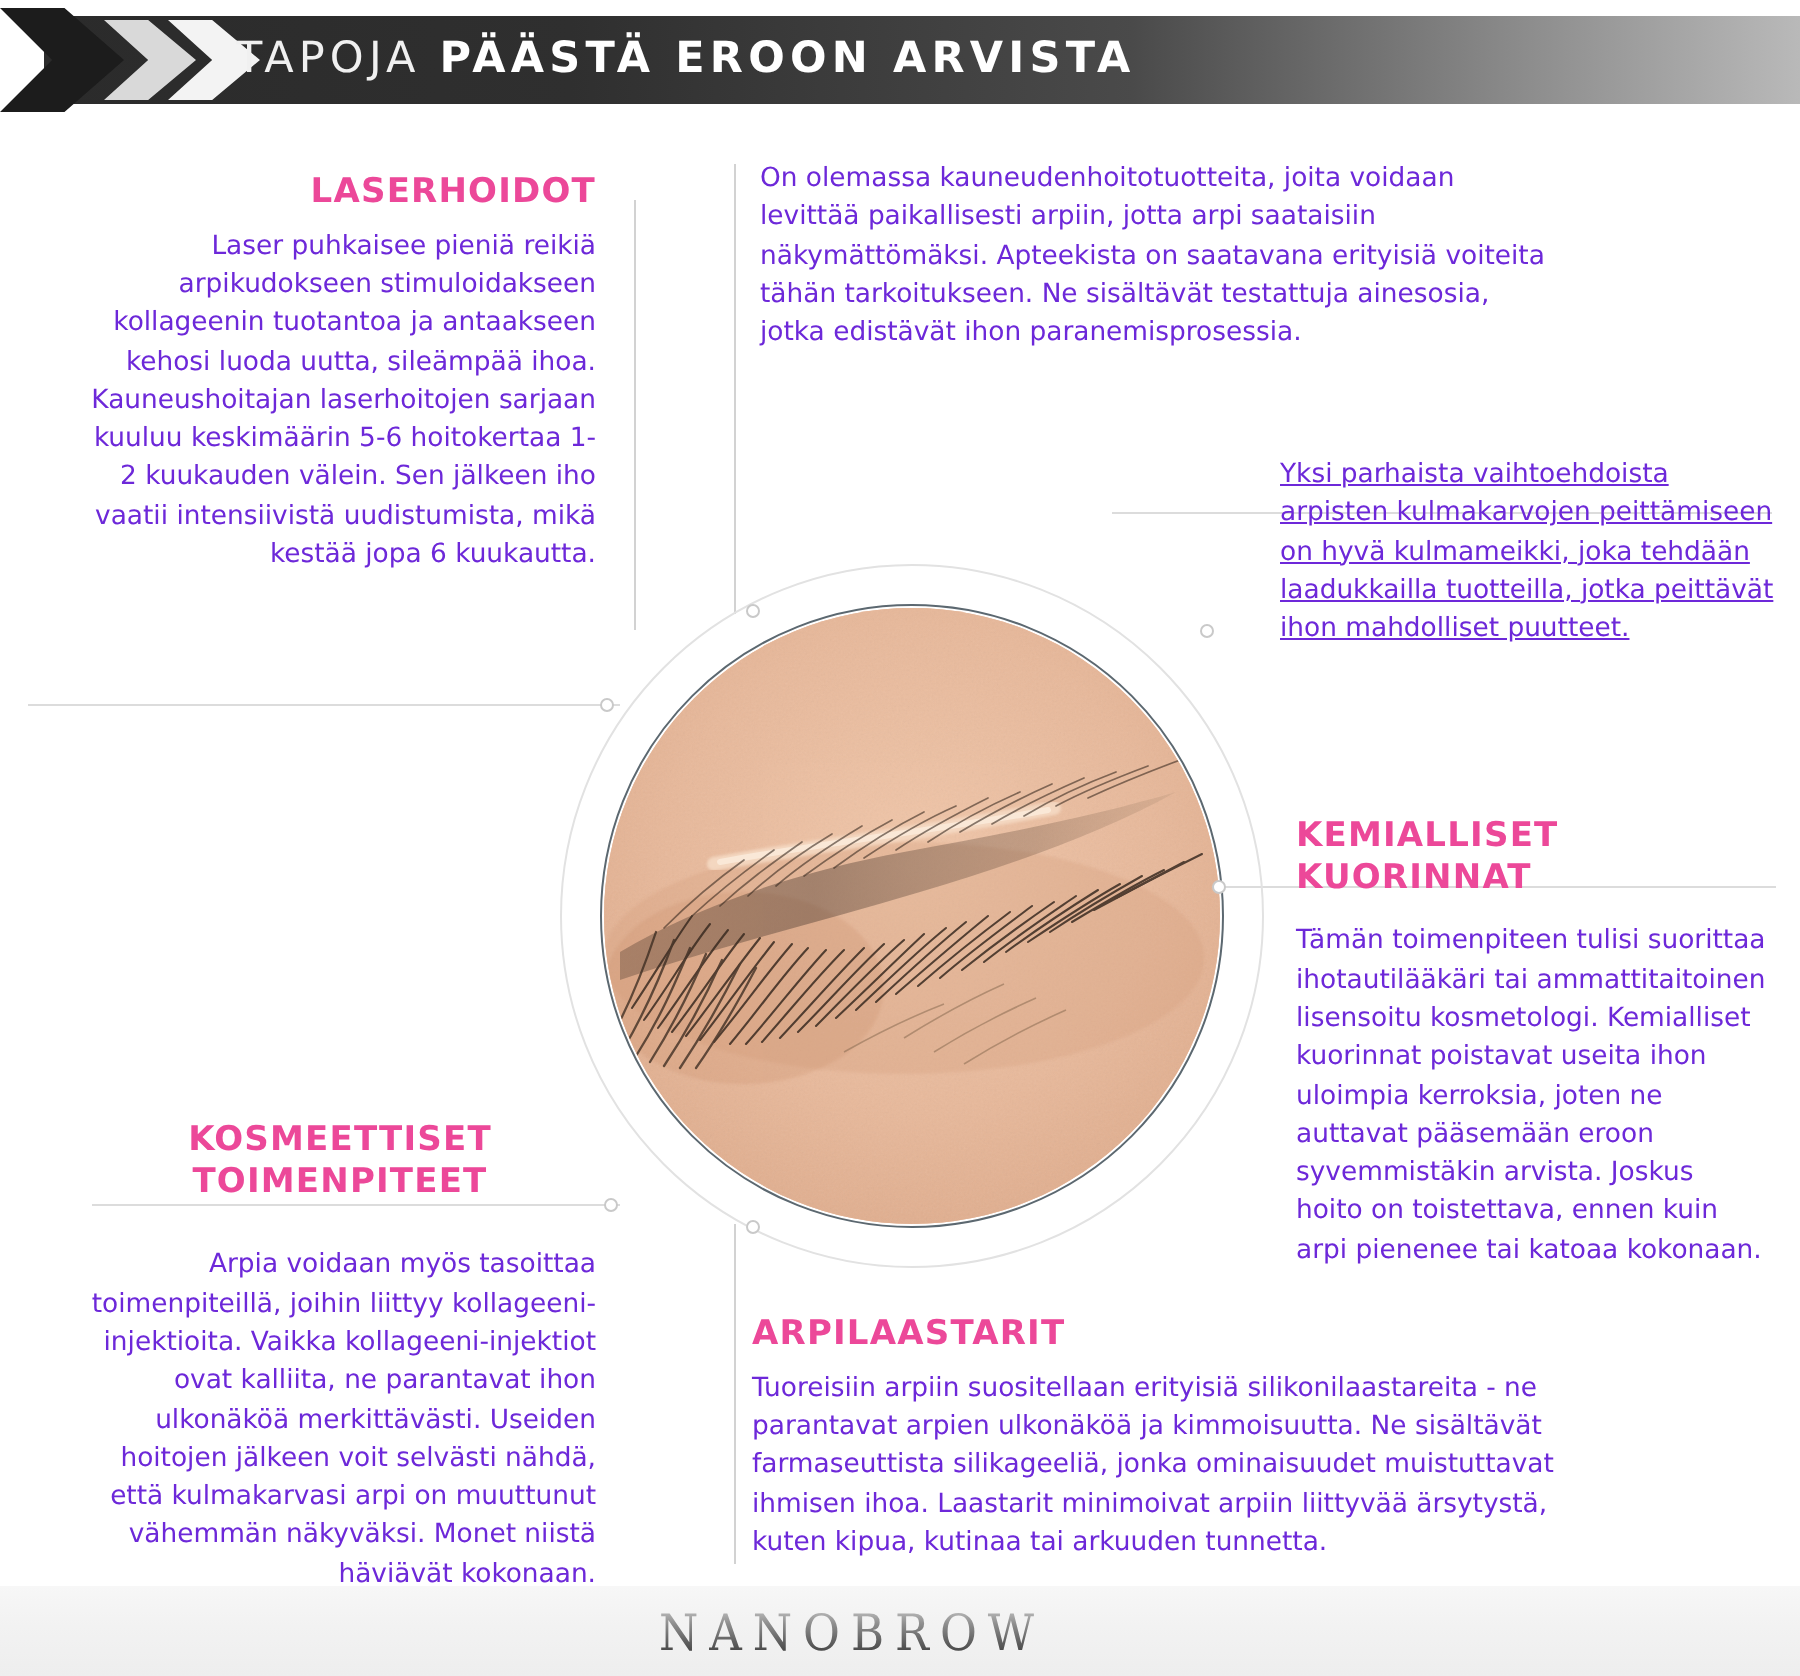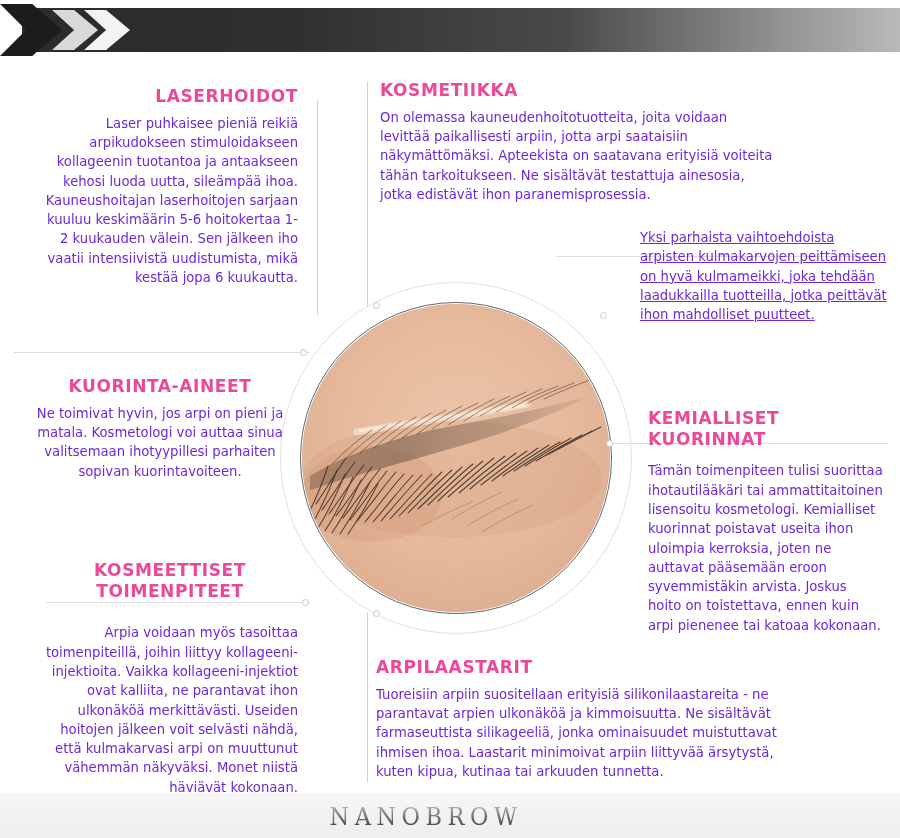--- a/index.html
+++ b/index.html
@@ -112,20 +112,24 @@
 </head>
 <body>
 
 <div class="stage">
 
   <div class="banner">
     <div class="banner-bg"></div>
     <div class="chev-dark"></div>
     <div class="chev-mid"></div>
     <div class="chev-light"></div>
+    <div class="banner-title">
+      <span class="thin">TAPOJA</span>
+      <span class="bold">PÄÄSTÄ EROON ARVISTA</span>
+    </div>
   </div>
 
   <div class="vline" style="left:367px;top:82px;height:225px;"></div>
 
   <div class="vline" style="left:317px;top:100px;height:215px;"></div>
 
   <div class="hline" style="left:556px;top:256px;width:330px;"></div>
 
   <div class="hline" style="left:14px;top:352px;width:296px;"></div>
 
@@ -252,32 +256,27 @@
   <div class="dot" style="left:302px;top:599px;"></div>
   <div class="dot" style="left:373px;top:610px;"></div>
   <div class="dot" style="left:600px;top:312px;"></div>
 
   <div class="blk ta-r" id="blk-laser">
     <h2 class="h">LASERHOIDOT</h2>
     <p class="p">Laser puhkaisee pieniä reikiä arpikudokseen stimuloidakseen kollageenin tuotantoa ja antaakseen kehosi luoda uutta, sileämpää ihoa. Kauneushoitajan laserhoitojen sarjaan kuuluu keskimäärin 5-6 hoitokertaa 1-2 kuukauden välein. Sen jälkeen iho vaatii intensiivistä uudistumista, mikä kestää jopa 6 kuukautta.</p>
   </div>
 
   <div class="blk ta-l" id="blk-kosmetiikka">
-    <h2 class="h">KOSMETIIKKA</h2>
     <p class="p">On olemassa kauneudenhoitotuotteita, joita voidaan levittää paikallisesti arpiin, jotta arpi saataisiin näkymättömäksi. Apteekista on saatavana erityisiä voiteita tähän tarkoitukseen. Ne sisältävät testattuja ainesosia, jotka edistävät ihon paranemisprosessia.</p>
   </div>
 
   <div class="blk ta-l" id="blk-meikki">
     <p class="p" style="margin-top:14px;text-decoration:underline;">Yksi parhaista vaihtoehdoista arpisten kulmakarvojen peittämiseen on hyvä kulmameikki, joka tehdään laadukkailla tuotteilla, jotka peittävät ihon mahdolliset puutteet.</p>
   </div>
 
-  <div class="blk ta-c" id="blk-kuorinta">
-    <h2 class="h">KUORINTA-AINEET</h2>
-    <p class="p">Ne toimivat hyvin, jos arpi on pieni ja matala. Kosmetologi voi auttaa sinua valitsemaan ihotyypillesi parhaiten sopivan kuorintavoiteen.</p>
-  </div>
 
   <div class="blk ta-l" id="blk-kemialliset">
     <h2 class="h">KEMIALLISET KUORINNAT</h2>
     <p class="p" style="margin-top:12px;">Tämän toimenpiteen tulisi suorittaa ihotautilääkäri tai ammattitaitoinen lisensoitu kosmetologi. Kemialliset kuorinnat poistavat useita ihon uloimpia kerroksia, joten ne auttavat pääsemään eroon syvemmistäkin arvista. Joskus hoito on toistettava, ennen kuin arpi pienenee tai katoaa kokonaan.</p>
   </div>
 
   <div class="blk ta-r" id="blk-kosmeettiset">
     <h2 class="h ta-c">KOSMEETTISET TOIMENPITEET</h2>
     <p class="p" style="margin-top:22px;">Arpia voidaan myös tasoittaa toimenpiteillä, joihin liittyy kollageeni-injektioita. Vaikka kollageeni-injektiot ovat kalliita, ne parantavat ihon ulkonäköä merkittävästi. Useiden hoitojen jälkeen voit selvästi nähdä, että kulmakarvasi arpi on muuttunut vähemmän näkyväksi. Monet niistä häviävät kokonaan.</p>
   </div>

